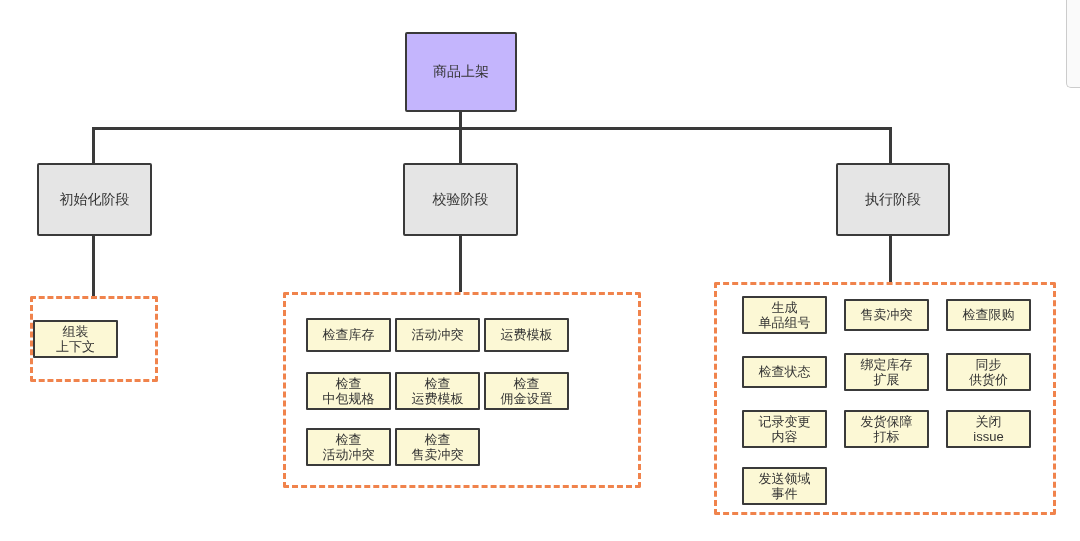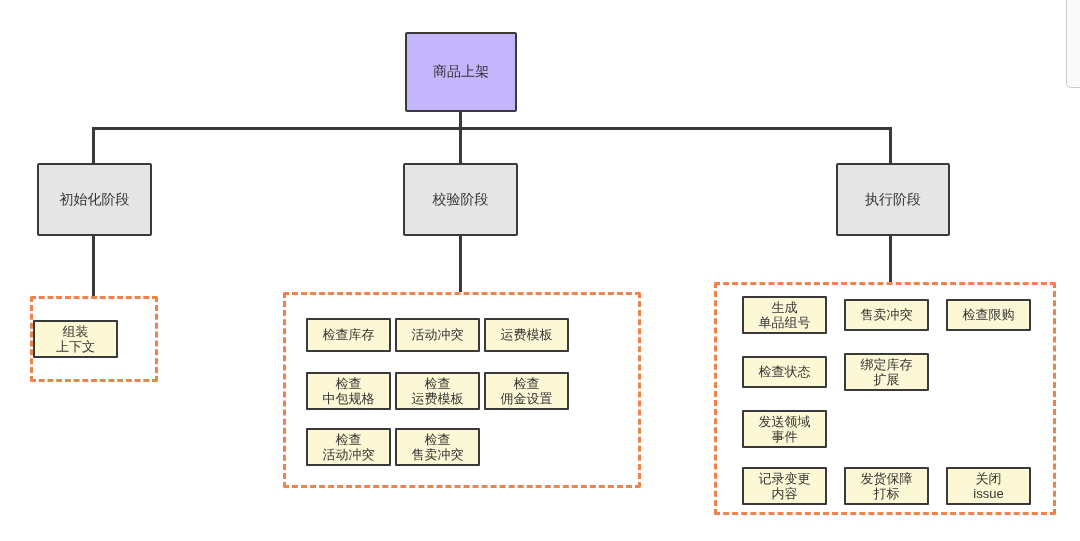--- a/index.html
+++ b/index.html
@@ -151,30 +151,32 @@
     <div class="task-row">
       <div class="task">生成
 单品组号</div>
       <div class="task">售卖冲突</div>
       <div class="task">检查限购</div>
     </div>
     <div class="task-row">
       <div class="task">检查状态</div>
       <div class="task">绑定库存
 扩展</div>
-    </div>
-    <div class="task-row">
-      <div class="task">发送领域
-事件</div>
+      <div class="task">同步
+供货价</div>
     </div>
     <div class="task-row">
       <div class="task">记录变更
 内容</div>
       <div class="task">发货保障
 打标</div>
       <div class="task">关闭
 issue</div>
     </div>
+    <div class="task-row">
+      <div class="task">发送领域
+事件</div>
+    </div>
   </div>
 
   <div class="scrollbar-thumb"></div>
 
 </div>
 
 </body></html>

